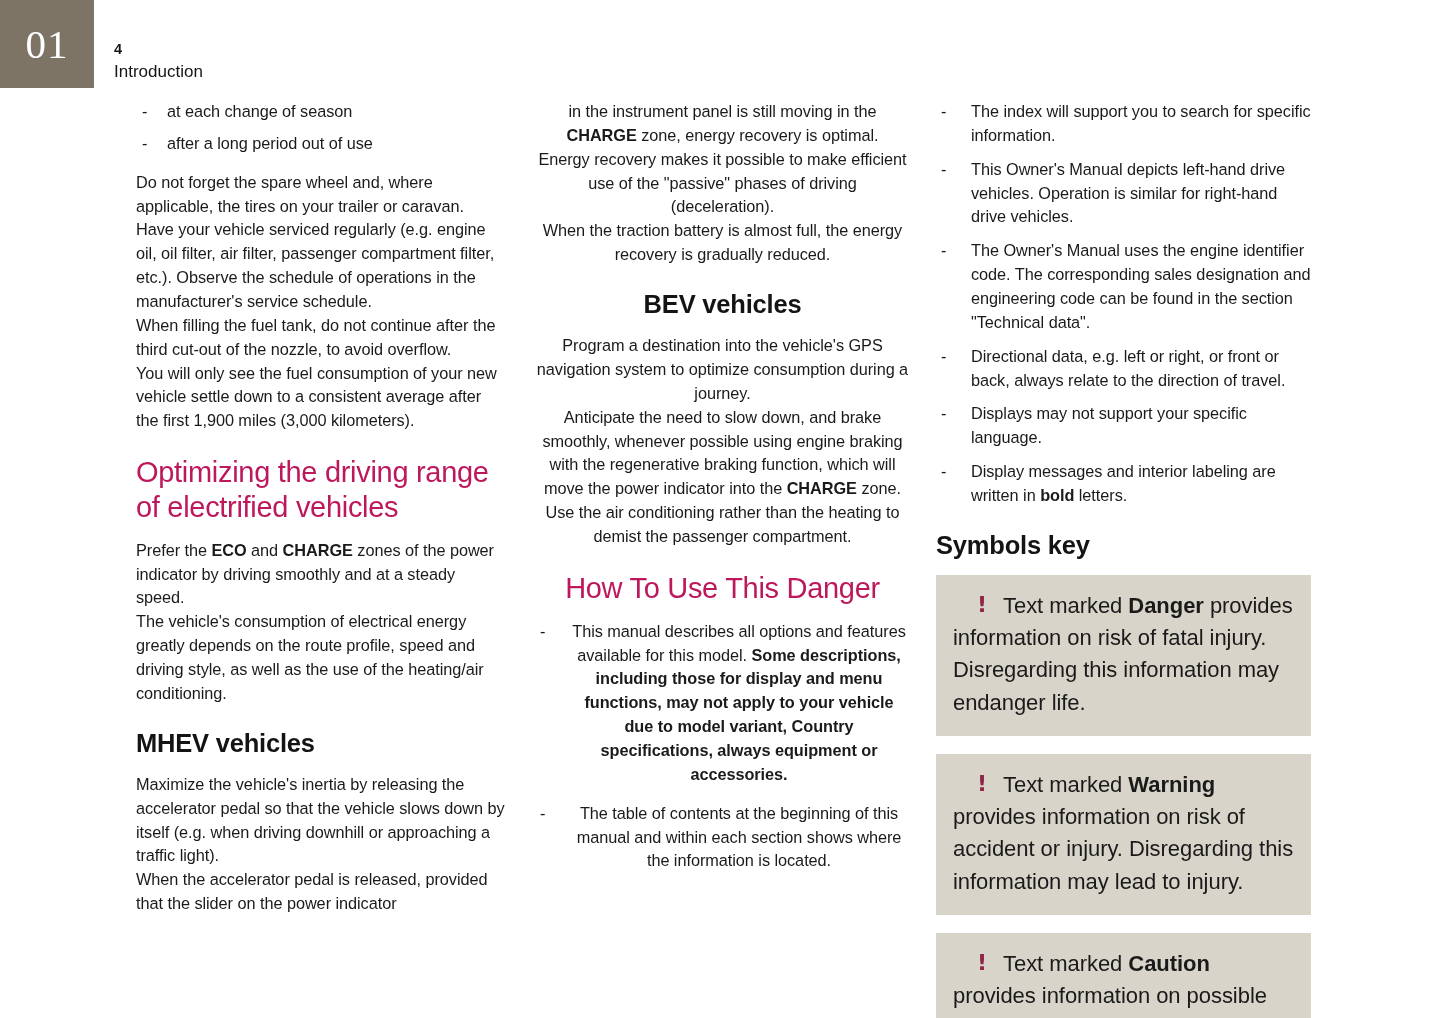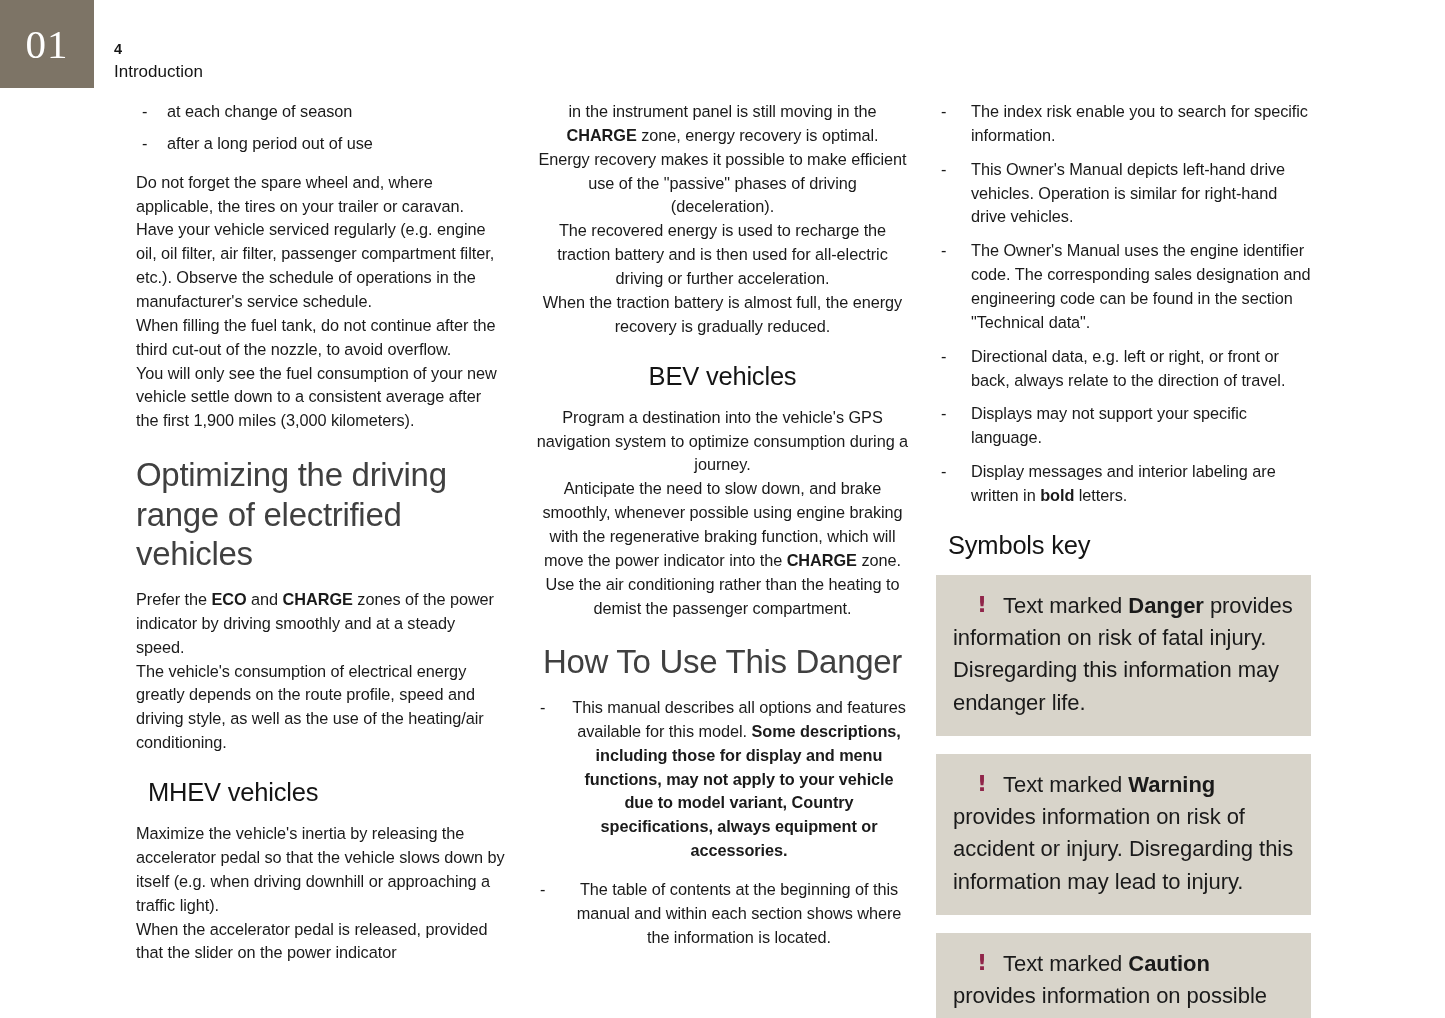--- a/index.html
+++ b/index.html
@@ -79,33 +79,33 @@
     font-size: 16.3px;
     line-height: 1.465;
     color: #1a1a1a;
     letter-spacing: -0.05px;
   }
   p.body + p.body { margin-top: 0; }
 
   .gap-before { margin-top: 15px !important; }
 
   h2.heading {
-    margin: 12px;
+    margin: 0;
     font-size: 25.5px;
     line-height: 1.22;
-    font-weight: 400;
+    font-weight: 700;
     color: #141414;
     letter-spacing: -0.2px;
   }
   h2.heading-lg {
     margin: 0;
-    font-size: 33px;
+    font-size: 29px;
     line-height: 1.2;
     font-weight: 400;
-    color: #404040;
+    color: #be185d;
     letter-spacing: -0.3px;
   }
   .h-space-top { margin-top: 22px !important; }
   .h-space-bot { margin-bottom: 14px !important; }
 
   b, strong { font-weight: 700; }
 
   
   ul.dashlist {
     margin: 0;
@@ -205,21 +205,20 @@
     <h2 class="heading h-space-top h-space-bot">MHEV vehicles</h2>
 
     <p class="body">Maximize the vehicle's inertia by releasing the accelerator pedal so that the vehicle slows down by itself (e.g. when driving downhill or approaching a traffic light).</p>
     <p class="body">When the accelerator pedal is released, provided that the slider on the power indicator</p>
   </div>
 
   <div class="col col-2">
 
     <p class="body"><span>in the instrument panel is still moving in the </span><b>CHARGE</b><span> zone, energy recovery is optimal.</span></p>
     <p class="body">Energy recovery makes it possible to make efficient use of the "passive" phases of driving (deceleration).</p>
-    <p class="body">The recovered energy is used to recharge the traction battery and is then used for all-electric driving or further acceleration.</p>
     <p class="body">When the traction battery is almost full, the energy recovery is gradually reduced.</p>
 
     <h2 class="heading h-space-top h-space-bot">BEV vehicles</h2>
 
     <p class="body">Program a destination into the vehicle's GPS navigation system to optimize consumption during a journey.</p>
     <p class="body"><span>Anticipate the need to slow down, and brake smoothly, whenever possible using engine braking with the regenerative braking function, which will move the power indicator into the </span><b>CHARGE</b><span> zone.</span></p>
     <p class="body">Use the air conditioning rather than the heating to demist the passenger compartment.</p>
 
     <h2 class="heading-lg h-space-top h-space-bot">How To Use This Danger</h2>
 
@@ -233,21 +232,21 @@
         <span>The table of contents at the beginning of this manual and within each section shows where the information is located.</span>
       </li>
     </ul>
   </div>
 
   <div class="col col-3">
 
     <ul class="dashlist col3">
       <li>
         <span class="dash">-</span>
-        <span>The index risk enable you to search for specific information.</span>
+        <span>The index will support you to search for specific information.</span>
       </li>
       <li>
         <span class="dash">-</span>
         <span>This Owner's Manual depicts left-hand drive vehicles. Operation is similar for right-hand drive vehicles.</span>
       </li>
       <li>
         <span class="dash">-</span>
         <span>The Owner's Manual uses the engine identifier code. The corresponding sales designation and engineering code can be found in the section "Technical data".</span>
       </li>
       <li>

